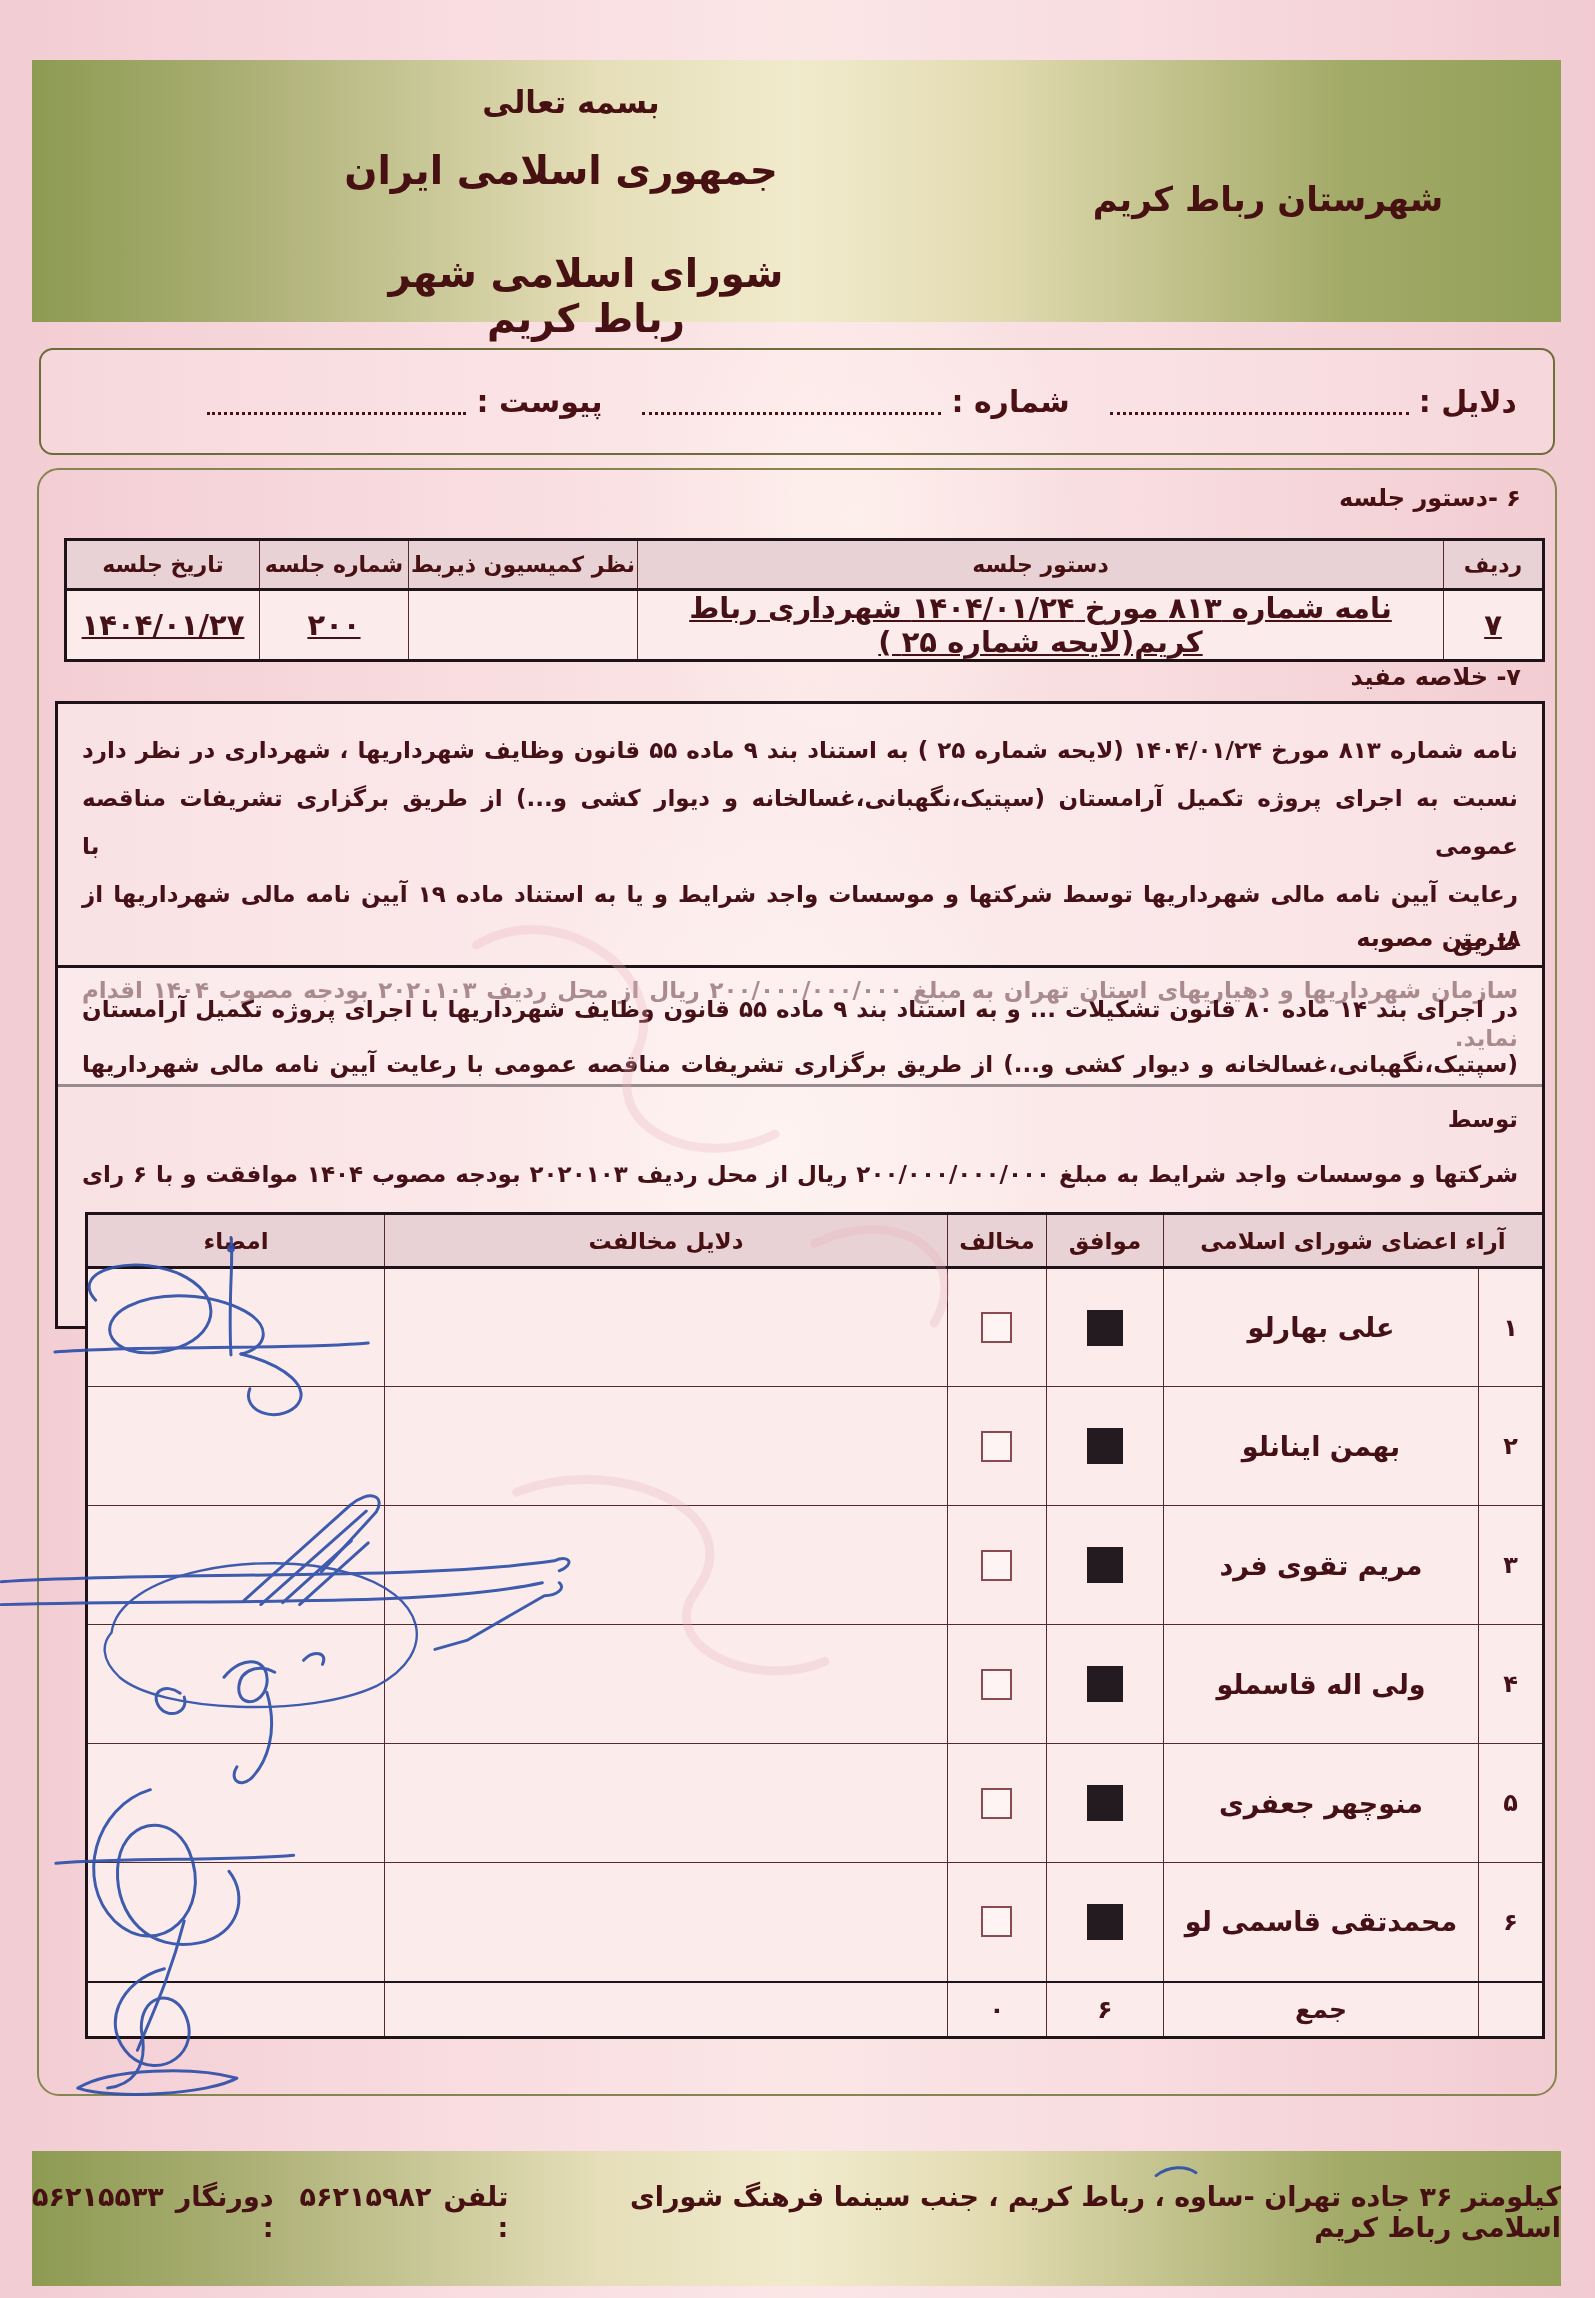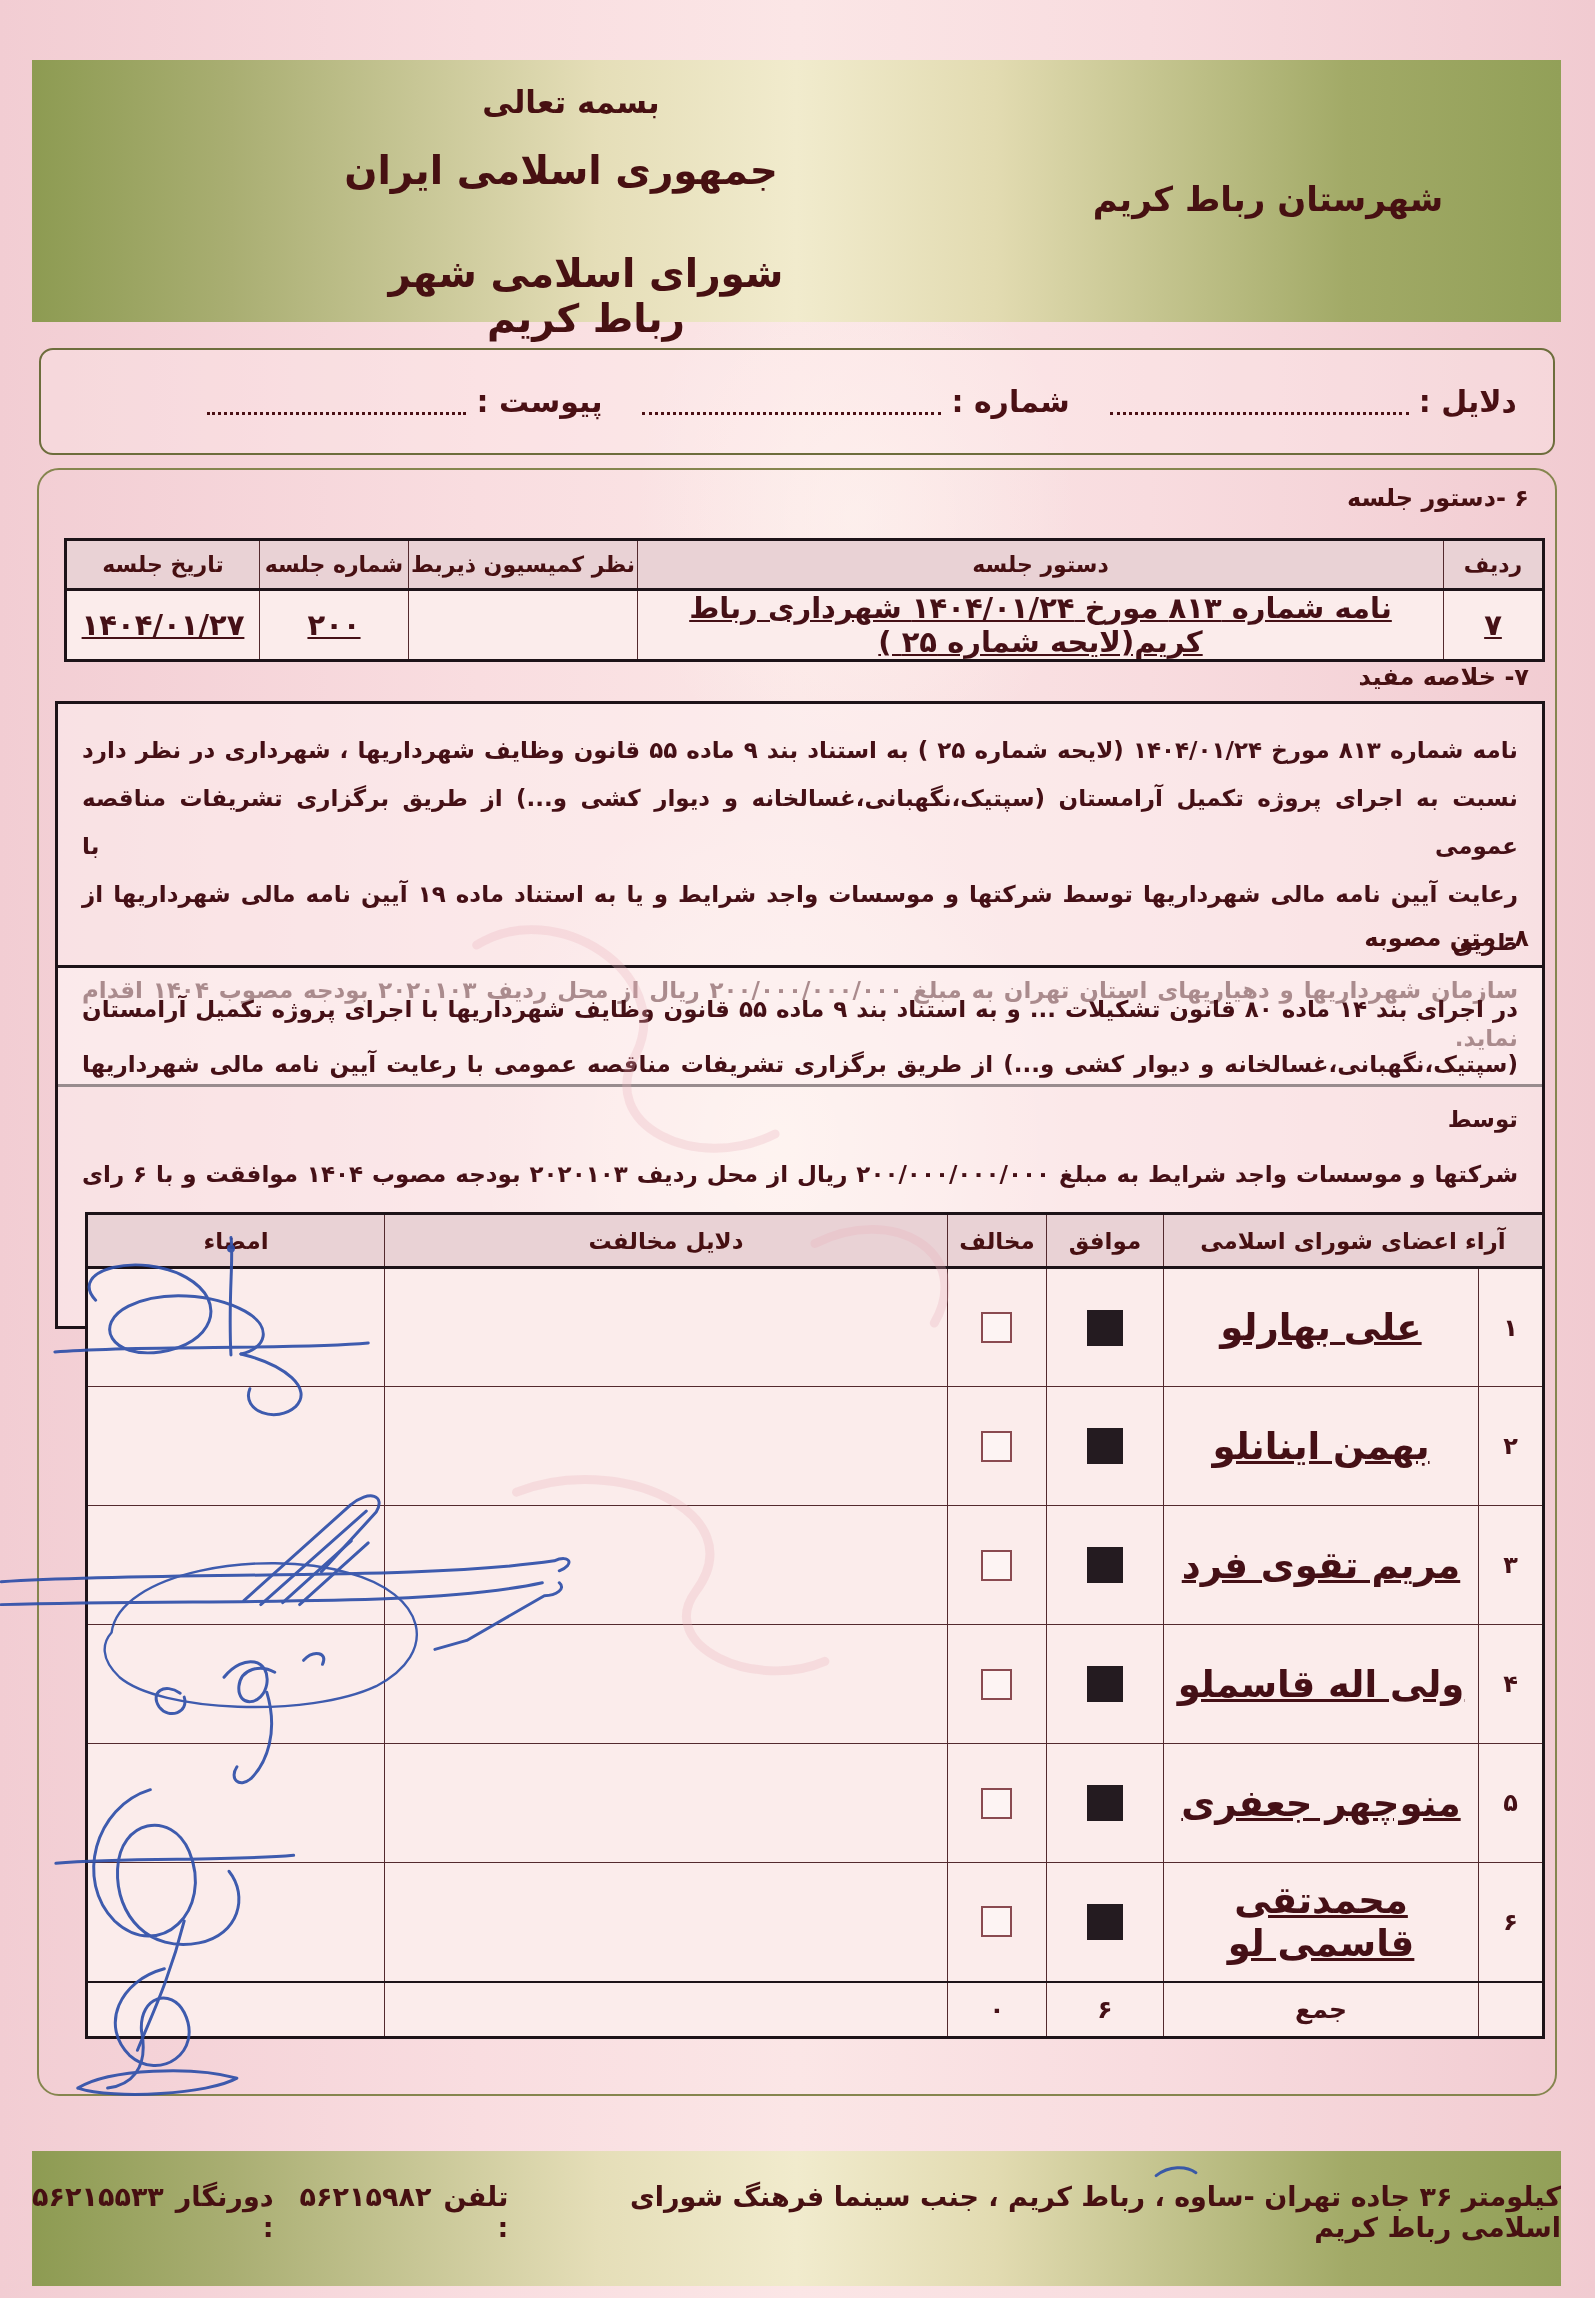--- a/index.html
+++ b/index.html
@@ -45,21 +45,21 @@
   }
   .meta-group { display:flex; align-items:flex-end; gap:10px; }
   .dotline { border-bottom:3.5px dotted #4a1014; height:24px; margin-bottom:4px; }
   .d1{width:299px;} .d2{width:299px;} .d3{width:259px;}
 
   
   .content-box {
     position:absolute; left:38px; top:468px; width:1520px; height:1628px;
     border:2.5px solid #85854e; border-radius:22px;
   }
-  .sec-title { position:absolute; right:26px; font-size:24px; color:#471012; }
+  .sec-title { position:absolute; right:34px; font-size:24px; color:#471012; }
   .st6{ top:14px; } .st7{ top:193px; } .st8{ top:454px; }
 
   table { border-collapse: collapse; table-layout: fixed; direction: rtl; }
   th, td { border: 1.6px solid #532a2e; overflow:hidden; }
   th { background:#e9d2d5; color:#471012; }
   td { background:#fbeceb; color:#451016; text-align:center; vertical-align:middle; }
 
   .agenda-table { position:absolute; top:68px; right:10px; width:1478px; border:3px solid #1d1318; }
   .agenda-table th { height:50px; font-size:22px; border-bottom:3px solid #1d1318; }
   .agenda-table td { height:64px; font-size:29px;text-decoration:underline; }
@@ -72,21 +72,21 @@
   .box7 { top:231px; }
   .box8 { top:495px; padding-top:14px; padding-bottom:14px; }
   .tline { line-height:48px; text-align:justify; text-align-last:justify; white-space:normal; }
   .box8 .tline { line-height:55px; }
   .tline.no-just { text-align-last:right; }
 
   .vote-table { position:absolute; top:742px; right:10px; width:1457px; border:3px solid #1d1318; }
   .vote-table th { height:54px; font-size:23px; border-bottom:3px solid #1d1318; }
   .vote-table td { height:119px; }
   .c-no   { font-size:24px; }
-  .c-name { font-size:37px;text-decoration:underline; }
+  .c-name { font-size:27px; }
   .chk-filled { width:36px; height:36px; background:#241b20; margin:0 auto; }
   .chk-empty  { width:31px; height:31px; border:2px solid #8a4a50; background:#fdf4f3; margin:0 auto; }
   .total-row td { height:56px; font-size:25px; border-top:2.5px solid #1d1318; }
 
   
   .ink { position:absolute; left:0; top:0; width:1596px; height:2298px; pointer-events:none; z-index:5; }
 
   .footer-line { display:flex; align-items:center; gap:26px; font-size:27px; color:#471012; margin-bottom:14px; }
   .fgroup { display:flex; gap:12px; }
 </style>

